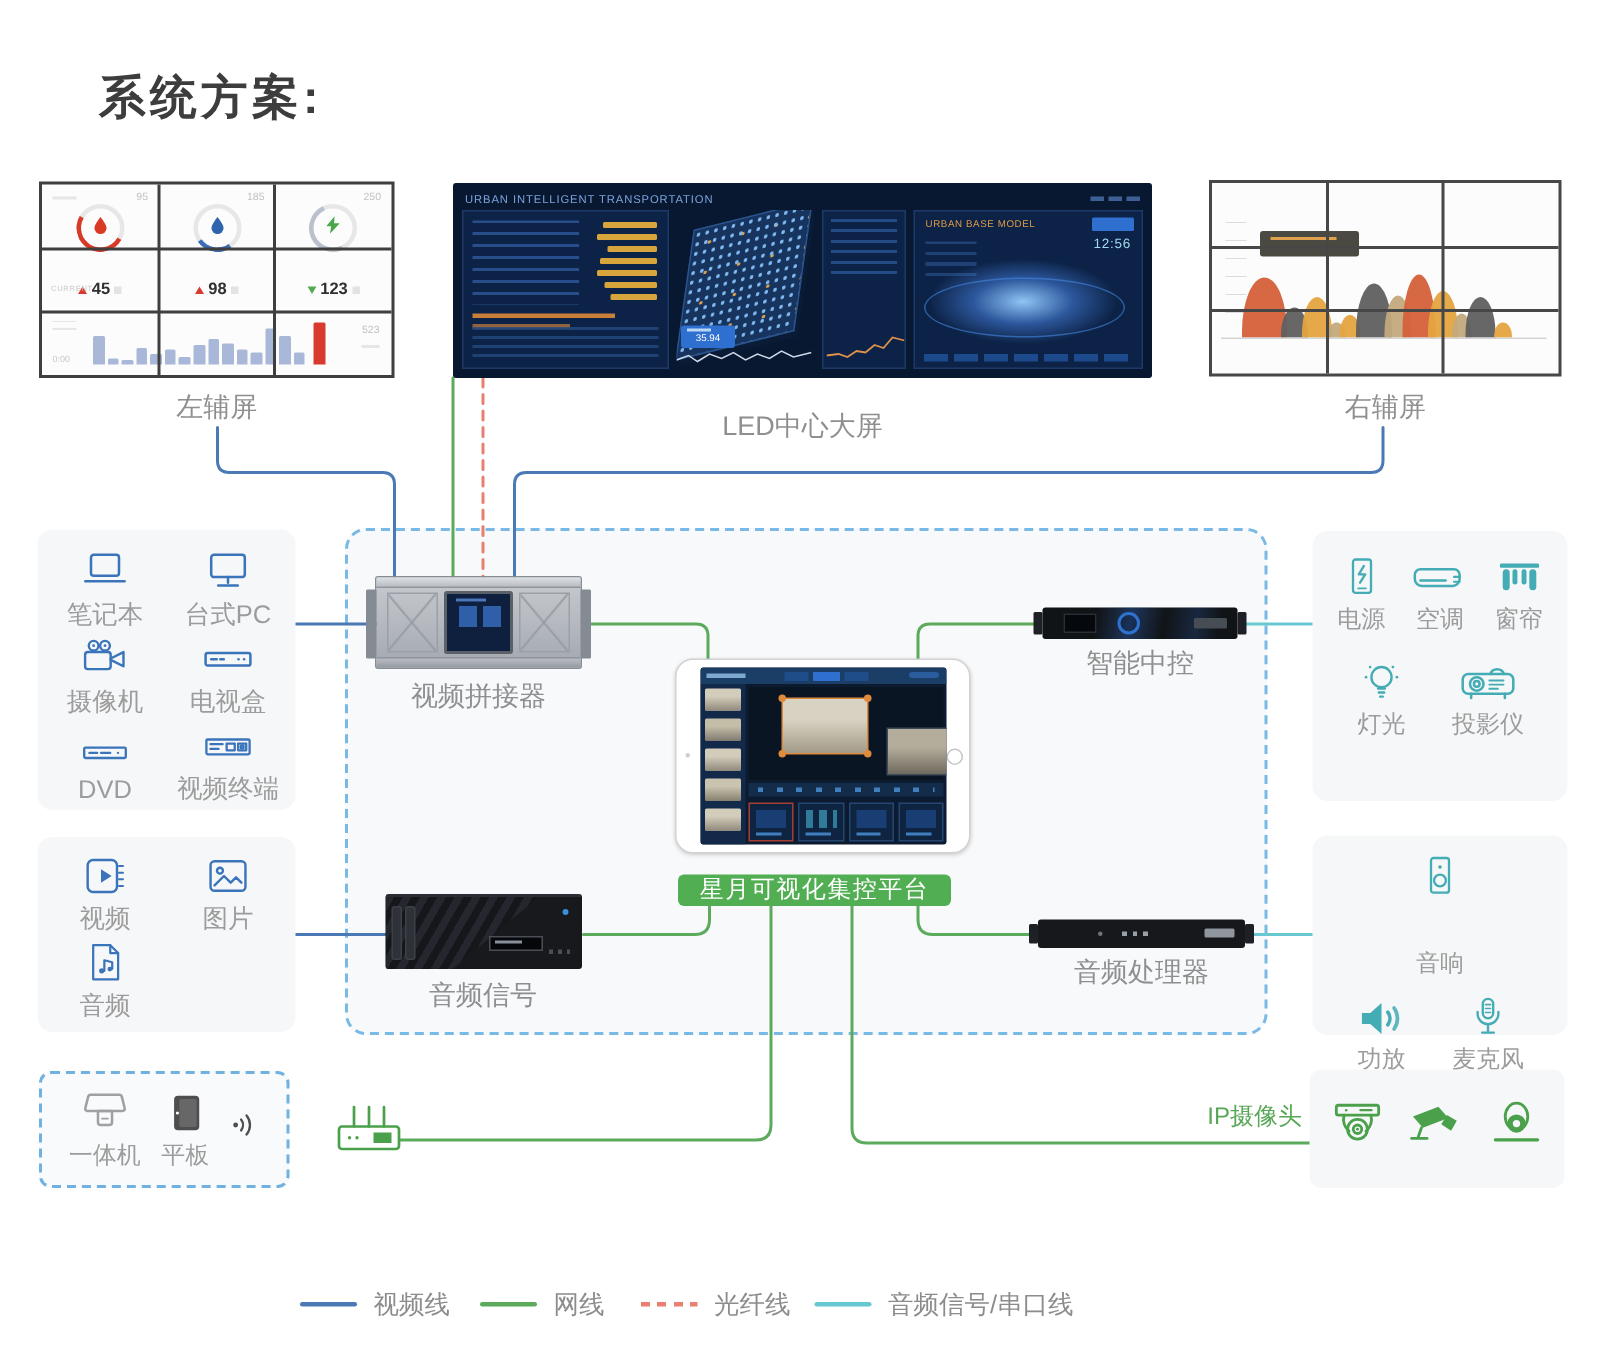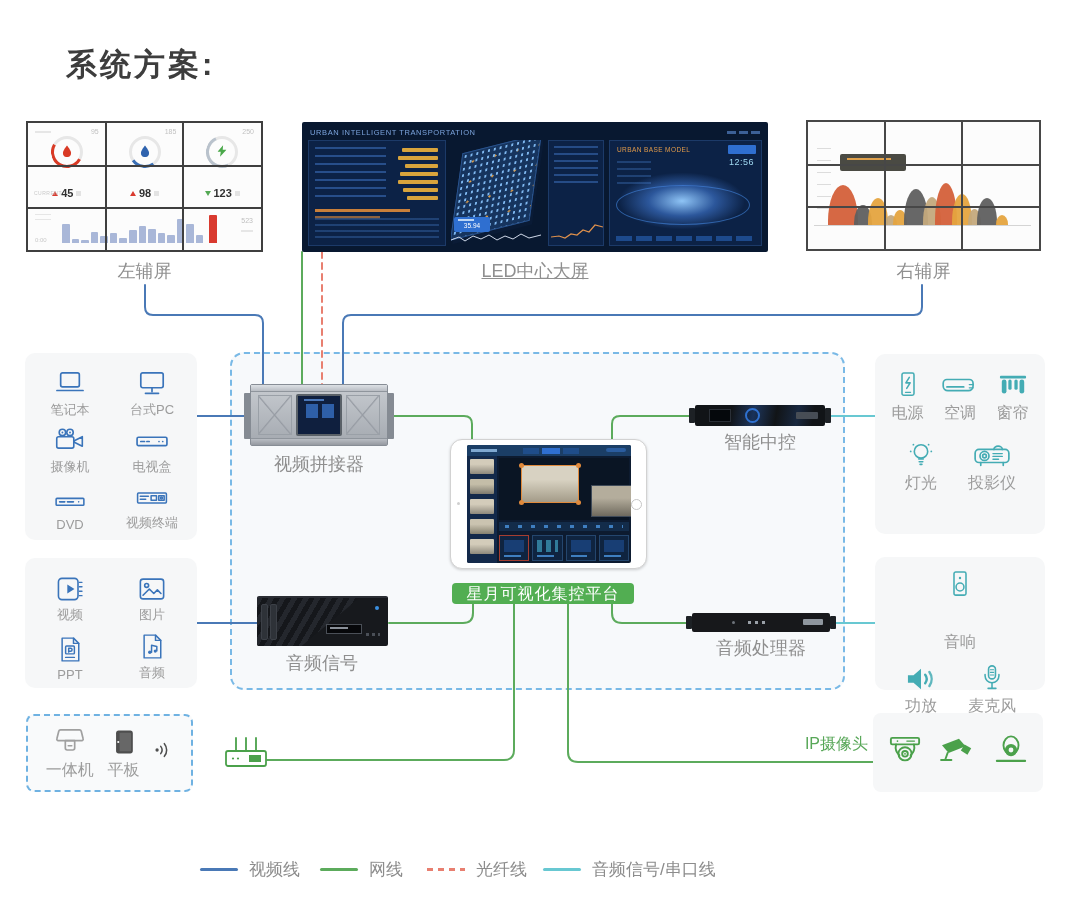--- a/index.html
+++ b/index.html
@@ -97,21 +97,21 @@
   .tip::after{content:"";position:absolute;left:7px;top:10px;width:32px;height:2px;background:#cfcfcf;}
 
   
   .hub{position:absolute;left:230px;top:352px;width:615px;height:338px;border:2px dashed #79b9e6;
        border-radius:14px;background:#f7f9fb;box-sizing:border-box;z-index:0;}
 
   
   .panel{position:absolute;background:#f6f7f8;border-radius:10px;z-index:2;box-sizing:border-box;}
   .panel.dashed{background:#f9fafb;border:2px dashed #6fb2e2;border-radius:8px;}
   .p-item{display:flex;flex-direction:column;align-items:center;justify-content:flex-end;}
-  .p-label{font-size:13px;color:#9c9c9c;margin-top:3px;white-space:nowrap;}
+  .p-label{font-size:17px;color:#9c9c9c;margin-top:3px;white-space:nowrap;}
   .ic{display:flex;align-items:flex-end;justify-content:center;height:32px;}
   .blue{color:#3a74ba}.teal{color:#44acb4}.green{color:#4ba14b}.gray{color:#a0a0a0}.dark{color:#4e4e4e}
   .grid2x3{display:grid;grid-template-columns:1fr 1fr;grid-template-rows:1fr 1fr 1fr;padding:10px 4px 8px;height:169px;}
   .grid2x2{display:grid;grid-template-columns:1fr 1fr;grid-template-rows:1fr 1fr;padding:8px 4px 6px;height:116px;}
   .row3{display:flex;justify-content:space-evenly;padding-top:14px;}
   .row2{display:flex;justify-content:space-evenly;padding-top:12px;}
   .rowc{display:flex;justify-content:center;padding-top:10px;}
   .camrow{display:flex;align-items:center;justify-content:center;gap:16px;height:100%;}
   .termrow{display:flex;align-items:center;justify-content:space-evenly;height:100%;padding:0 4px;text-align:right;}
 
@@ -367,21 +367,21 @@
         <span class="model">URBAN BASE MODEL</span>
         <span class="btn"></span>
         <span class="clock">12:56</span>
         <span class="side"></span>
         <span class="ring"></span>
         <span class="glow"></span>
         <span class="tabs"></span>
       </div>
     </div>
   </div>
-  <div class="scr-label" style="left:302px;top:259px;width:466px;text-decoration:underline;">LED中心大屏</div>
+  <div class="scr-label" style="left:302px;top:272px;width:466px;">LED中心大屏</div>
 
   <div class="vwall" style="left:806px;top:120px;width:235px;height:131px;border-color:#474747;">
     <div class="axisR"></div>
     <div class="hills">
         <b style="left: 5%; width: 30px; height: 40px; background: rgb(212, 96, 58);"></b>
         <b style="left: 17%; width: 18px; height: 20px; background: rgb(95, 95, 95);"></b>
         <b style="left: 24%; width: 20px; height: 27px; background: rgb(229, 164, 63);"></b>
         <b style="left: 32%; width: 12px; height: 10px; background: rgb(196, 169, 124);"></b>
         <b style="left: 36%; width: 14px; height: 15px; background: rgb(229, 164, 63);"></b>
         <b style="left: 41%; width: 24px; height: 36px; background: rgb(95, 95, 95);"></b>
@@ -480,32 +480,20 @@
     </div>
     <div class="p-item">
       <span class="ic blue">
         <svg width="34" height="28" viewBox="0 0 38 30" stroke="currentColor" fill="none" stroke-width="1.8" stroke-linecap="round" stroke-linejoin="round">
           <rect x="6" y="4" width="26" height="22" rx="3"></rect>
             <circle cx="13" cy="11" r="2.2"></circle>
             <path d="M9 22l7-7 5 5 4-4 4 4"></path>
           </svg>
         </span>
       <span class="p-label">图片</span>
-    </div>
-    <div class="p-item">
-      <span class="ic blue">
-        <svg width="28" height="29" viewBox="0 0 32 30" stroke="currentColor" fill="none" stroke-width="1.7" stroke-linecap="round" stroke-linejoin="round">
-          <path d="M7 2h13l6 6v20H7z"></path>
-            <path d="M20 2v6h6"></path>
-            <rect x="11" y="11" width="10" height="9" rx="1"></rect>
-          <path d="M14.5 18v-4.5h2.2a1.7 1.7 0 0 1 0 3.4h-2.2"></path>
-            <path d="M11 24h10"></path>
-          </svg>
-        </span>
-      <span class="p-label">PPT</span>
     </div>
     <div class="p-item">
       <span class="ic blue">
         <svg width="28" height="29" viewBox="0 0 32 30" stroke="currentColor" fill="none" stroke-width="1.7" stroke-linecap="round" stroke-linejoin="round">
           <path d="M7 2h13l6 6v20H7z"></path>
             <path d="M20 2v6h6"></path>
           <circle cx="13.5" cy="21.5" r="2" fill="currentColor" stroke="none"></circle>
           <path d="M15.5 21.5v-8l6 1.5v5"></path>
             <circle cx="19.7" cy="20.2" r="1.8" fill="currentColor" stroke="none"></circle>
           </svg>

